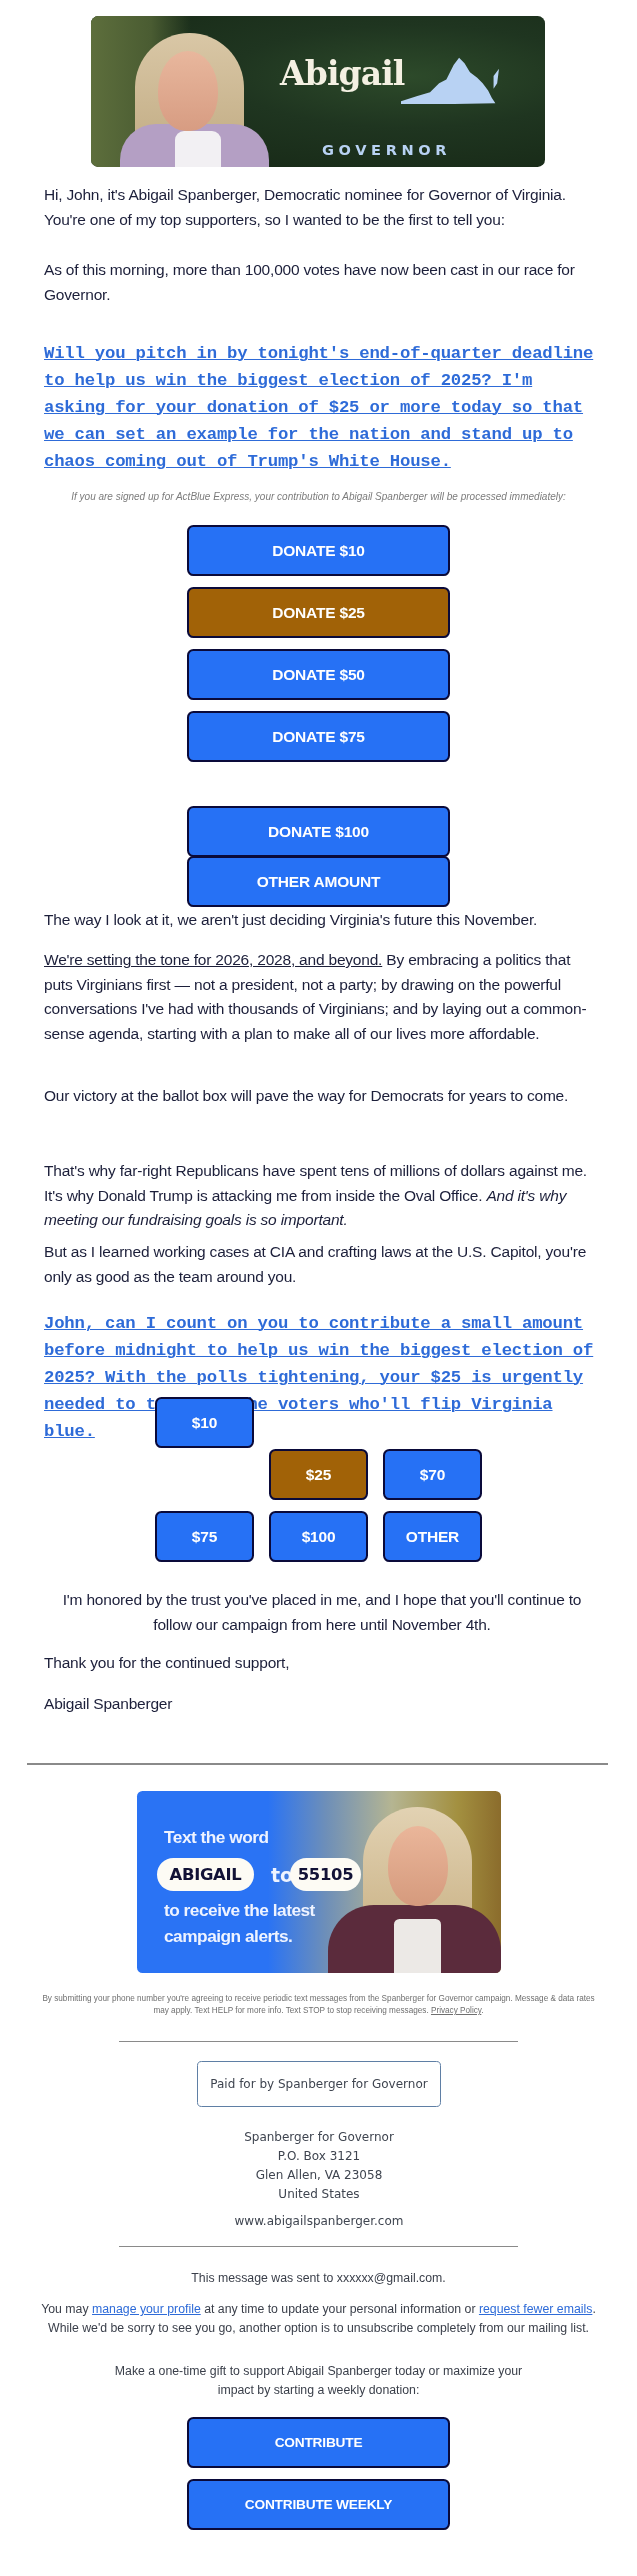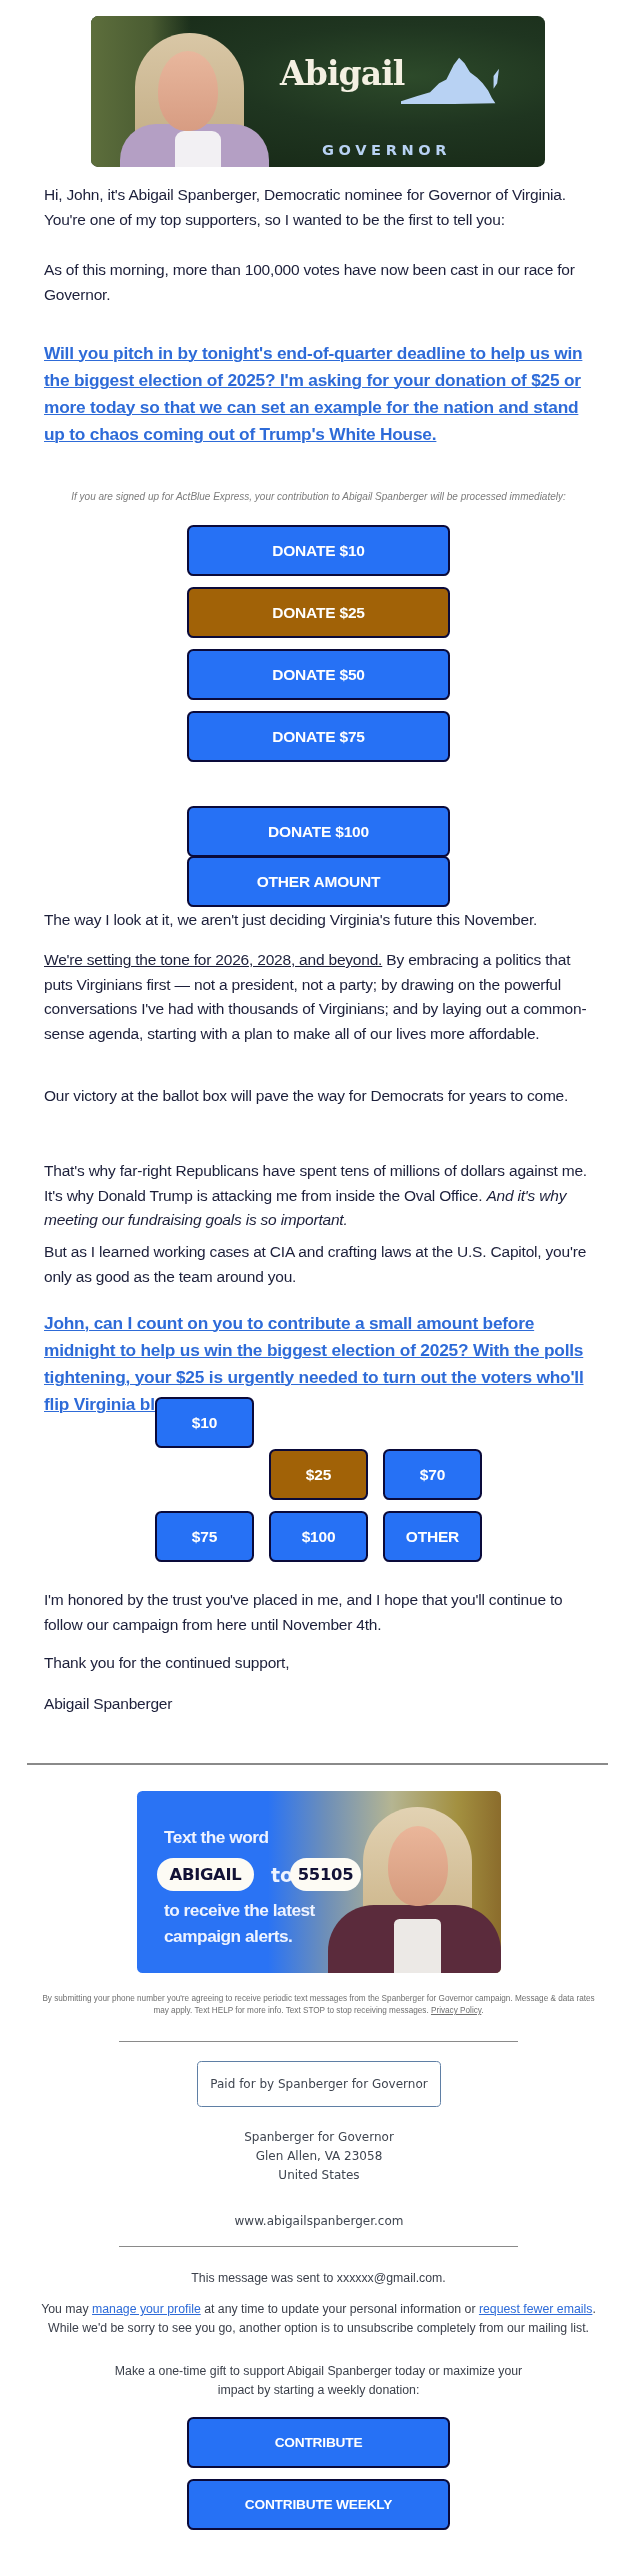--- a/index.html
+++ b/index.html
@@ -48,20 +48,21 @@
     left: 44px; width: 556px;
     font-size: 15.5px; line-height: 24.6px; color: #1c1f3a;
     font-family: "Liberation Sans", sans-serif;
     letter-spacing: -0.2px;
   }
   .link-bold {
     left: 44px; width: 558px;
     font-size: 17.3px; line-height: 27px; font-weight: bold;
     color: #2e6bd8; text-decoration: underline; text-decoration-thickness: 1.4px;
     letter-spacing: -0.2px;
+    font-family: Liberation Mono, monospace;
   }
   .note {
     left: 27px; width: 583px; text-align: center;
     font-style: italic; font-size: 10px; color: #7c7c7c;
   }
   .u { text-decoration: underline; }
   .i { font-style: italic; }
 
   
   .btn {
@@ -171,21 +172,21 @@
 
 <a class="abs link-bold" style="top:1310px;">John, can I count on you to contribute a small amount before midnight to help us win the biggest election of 2025? With the polls tightening, your $25 is urgently needed to turn out the voters who'll flip Virginia blue.</a>
 
 <div class="abs btn btn-grid" style="left:155px; top:1397px;">$10</div>
 <div class="abs btn btn-grid red" style="left:269px; top:1449px;">$25</div>
 <div class="abs btn btn-grid" style="left:383px; top:1449px;">$70</div>
 <div class="abs btn btn-grid" style="left:155px; top:1511px;">$75</div>
 <div class="abs btn btn-grid" style="left:269px; top:1511px;">$100</div>
 <div class="abs btn btn-grid" style="left:383px; top:1511px;">OTHER</div>
 
-<p class="abs p" style="top:1588px;">I'm honored by the trust you've placed in me, and I hope that you'll continue to follow our campaign from here until November 4th.</p>
+<p class="abs p" style="top:1588px;text-align:center;">I'm honored by the trust you've placed in me, and I hope that you'll continue to follow our campaign from here until November 4th.</p>
 <p class="abs p" style="top:1651px;">Thank you for the continued support,</p>
 <p class="abs p" style="top:1692px;">Abigail Spanberger</p>
 
 <div class="abs hr" style="left:27px; top:1763px; width:581px;"></div>
 
 <div class="abs sms">
   <div class="person-hair"></div>
   <div class="person-jacket"></div>
   <div class="person-shirt"></div>
   <div class="person-face"></div>
@@ -198,20 +199,21 @@
 </div>
 
 <p class="abs fine" style="top:1993px;"><span>By submitting your phone number you're agreeing to receive periodic text messages from the Spanberger for Governor campaign. Message &amp; data rates may apply. Text HELP for more info. Text STOP to stop receiving messages. </span><a>Privacy Policy</a><span>.</span></p>
 
 <div class="abs hr" style="left:119px; top:2041px; width:399px; height:0.9px;"></div>
 
 <div class="abs paid">Paid for by Spanberger for Governor</div>
 
 <div class="abs addr" style="top:2128px;">
   <div>Spanberger for Governor</div>
+  <div>P.O. Box 3121</div>
   <div>Glen Allen, VA 23058</div>
   <div>United States</div>
 </div>
 <div class="abs addr" style="top:2212px;">www.abigailspanberger.com</div>
 
 <div class="abs hr" style="left:119px; top:2246px; width:399px; height:0.9px;"></div>
 
 <p class="abs foot" style="top:2269px;">This message was sent to xxxxxx@gmail.com.</p>
 
 <p class="abs foot" style="top:2300px;"><span>You may </span><a>manage your profile</a><span> at any time to update your personal information or </span><a>request fewer emails</a><span>. While we'd be sorry to see you go, another option is to unsubscribe completely from our mailing list.</span></p>

